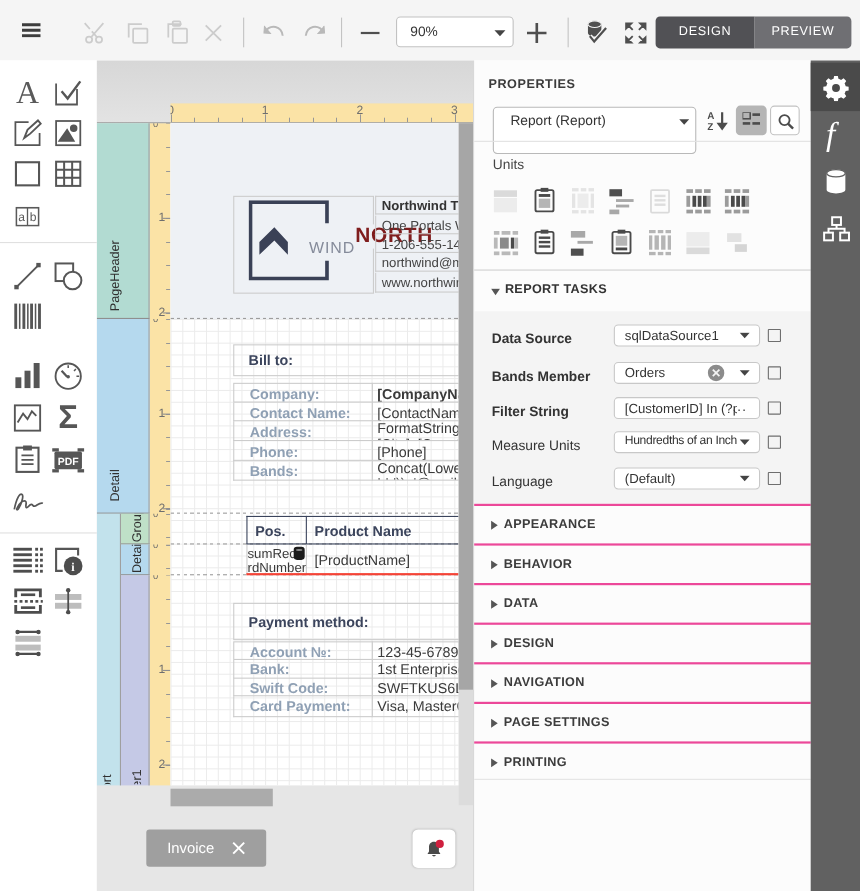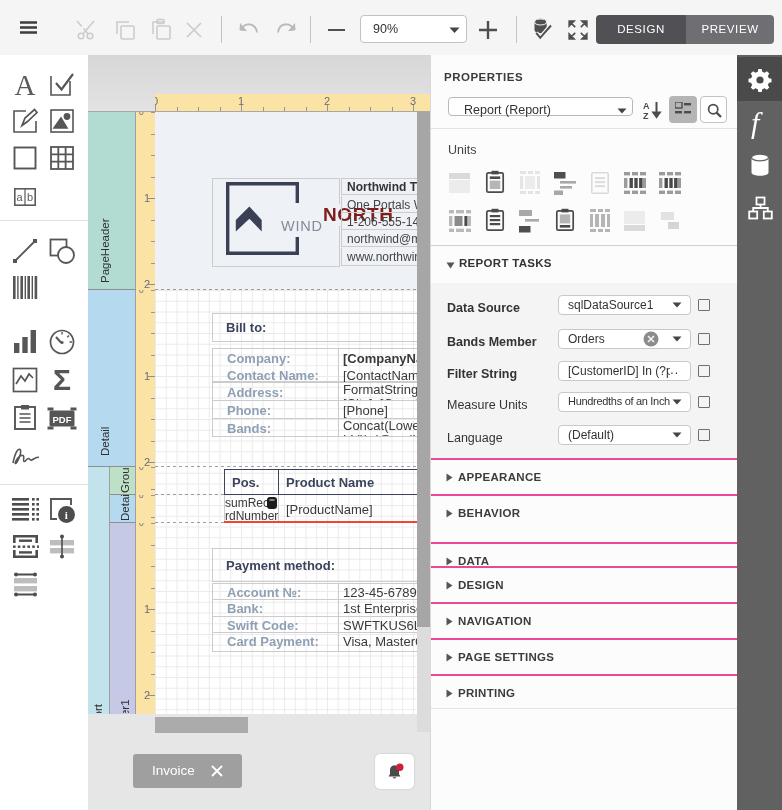--- a/index.html
+++ b/index.html
@@ -356,21 +356,21 @@
     <div class="crow" style="top:84px;">One Portals Way, T</div>
     <div class="crow" style="top:101px;">1-206-555-1417</div>
     <div class="crow" style="top:118px;">northwind@mail.com</div>
     <div class="crow" style="top:136px;height:18px;">www.northwindtraders</div>
 
     <div class="cell" style="left:57px;top:201px;width:206px;height:29px;"></div>
     <div class="a hdr" style="left:71px;top:208px;">Bill to:</div>
     <div class="a" style="left:57px;top:236px;width:206px;height:89px;"></div>
     <div class="a" style="left:183px;top:236px;width:1px;height:89px;background:#ccc;z-index:3;"></div>
     <div class="a" style="left:183px;top:471px;width:1px;height:69px;background:#ccc;z-index:3;"></div>
-    <div class="brow btop" style="top:236px;height:34px;">
+    <div class="brow btop" style="top:236px;height:18px;">
           <span class="lbl">Company:</span>
           <span class="val" style="font-weight:bold">[CompanyName]</span>
         </div>
     <div class="brow" style="top:254px;height:17px;">
           <span class="lbl">Contact Name:</span>
           <span class="val">[ContactName]</span>
         </div>
     <div class="brow" style="top:271px;height:18px;">
           <span class="lbl">Address:</span>
           <span class="val" style="top:0px;line-height:14px;">FormatString('{<br>[City], [Country]</span>
@@ -432,21 +432,21 @@
       <path d="M9.5 3.2 C6.6 3.2 5 5.4 5 8 L5 12 L3.6 14.4 L15.4 14.4 L14 12 L14 8 C14 5.4 12.4 3.2 9.5 3.2 Z" fill="#4a4a4a"></path>
       <path d="M7.7 15.3 a1.9 1.9 0 0 0 3.6 0 Z" fill="#4a4a4a"></path>
       <circle cx="14.8" cy="5.2" r="3.7" fill="#cf1f3e"></circle>
     </svg>
   </div>
 </div>
 
 <div class="a" id="props" style="left:430px;top:55px;width:307px;height:755px;background:#fcfcfc;border-left:1px solid #d8d8d8;overflow:hidden;">
   <div class="a" style="left:13px;top:16px;font-size:11.5px;font-weight:bold;letter-spacing:0.5px;color:#3b3b3b;">PROPERTIES</div>
 
-  <div class="a" style="left:17px;top:42px;width:185px;height:19px;background:#fff;border:1px solid #b9b9b9;border-radius:4px;">
+  <div class="a" style="left:17px;top:42px;width:185px;height:43px;background:#fff;border:1px solid #b9b9b9;border-radius:4px;">
     <span class="a" style="left:15px;top:5px;font-size:12.5px;color:#333;">Report (Report)</span>
     <svg class="a" style="left:168px;top:10px;" width="10" height="6" viewBox="0 0 10 6">
           <path d="M0.5 0.5 L5 5.5 L9.5 0.5 Z" fill="#444"></path>
         </svg>
   </div>
 
   <svg class="a" style="left:212px;top:45px;" width="20" height="20" viewBox="0 0 20 20" fill="#4c4c4c">
     <text x="0" y="8.5" font-size="9px" font-weight="bold" font-family="Liberation Sans">A</text>
     <text x="0" y="18.5" font-size="9px" font-weight="bold" font-family="Liberation Sans">Z</text>
     <path d="M13.5 2 L13.5 14 M13.5 17 L10.3 12.5 L16.7 12.5 Z" stroke="#4c4c4c" stroke-width="2"></path>
@@ -653,21 +653,21 @@
           <path d="M0.5 0.5 V8.5 L6.5 4.5 Z" fill="#555"></path>
         </svg>
         <span>APPEARANCE</span>
       </div>
   <div class="sect" style="top:439px;">
         <svg width="7" height="9" viewBox="0 0 7 9">
           <path d="M0.5 0.5 V8.5 L6.5 4.5 Z" fill="#555"></path>
         </svg>
         <span>BEHAVIOR</span>
       </div>
-  <div class="sect" style="top:487px;">
+  <div class="sect" style="top:475px;">
         <svg width="7" height="9" viewBox="0 0 7 9">
           <path d="M0.5 0.5 V8.5 L6.5 4.5 Z" fill="#555"></path>
         </svg>
         <span>DATA</span>
       </div>
   <div class="sect" style="top:511px;">
         <svg width="7" height="9" viewBox="0 0 7 9">
           <path d="M0.5 0.5 V8.5 L6.5 4.5 Z" fill="#555"></path>
         </svg>
         <span>DESIGN</span>

